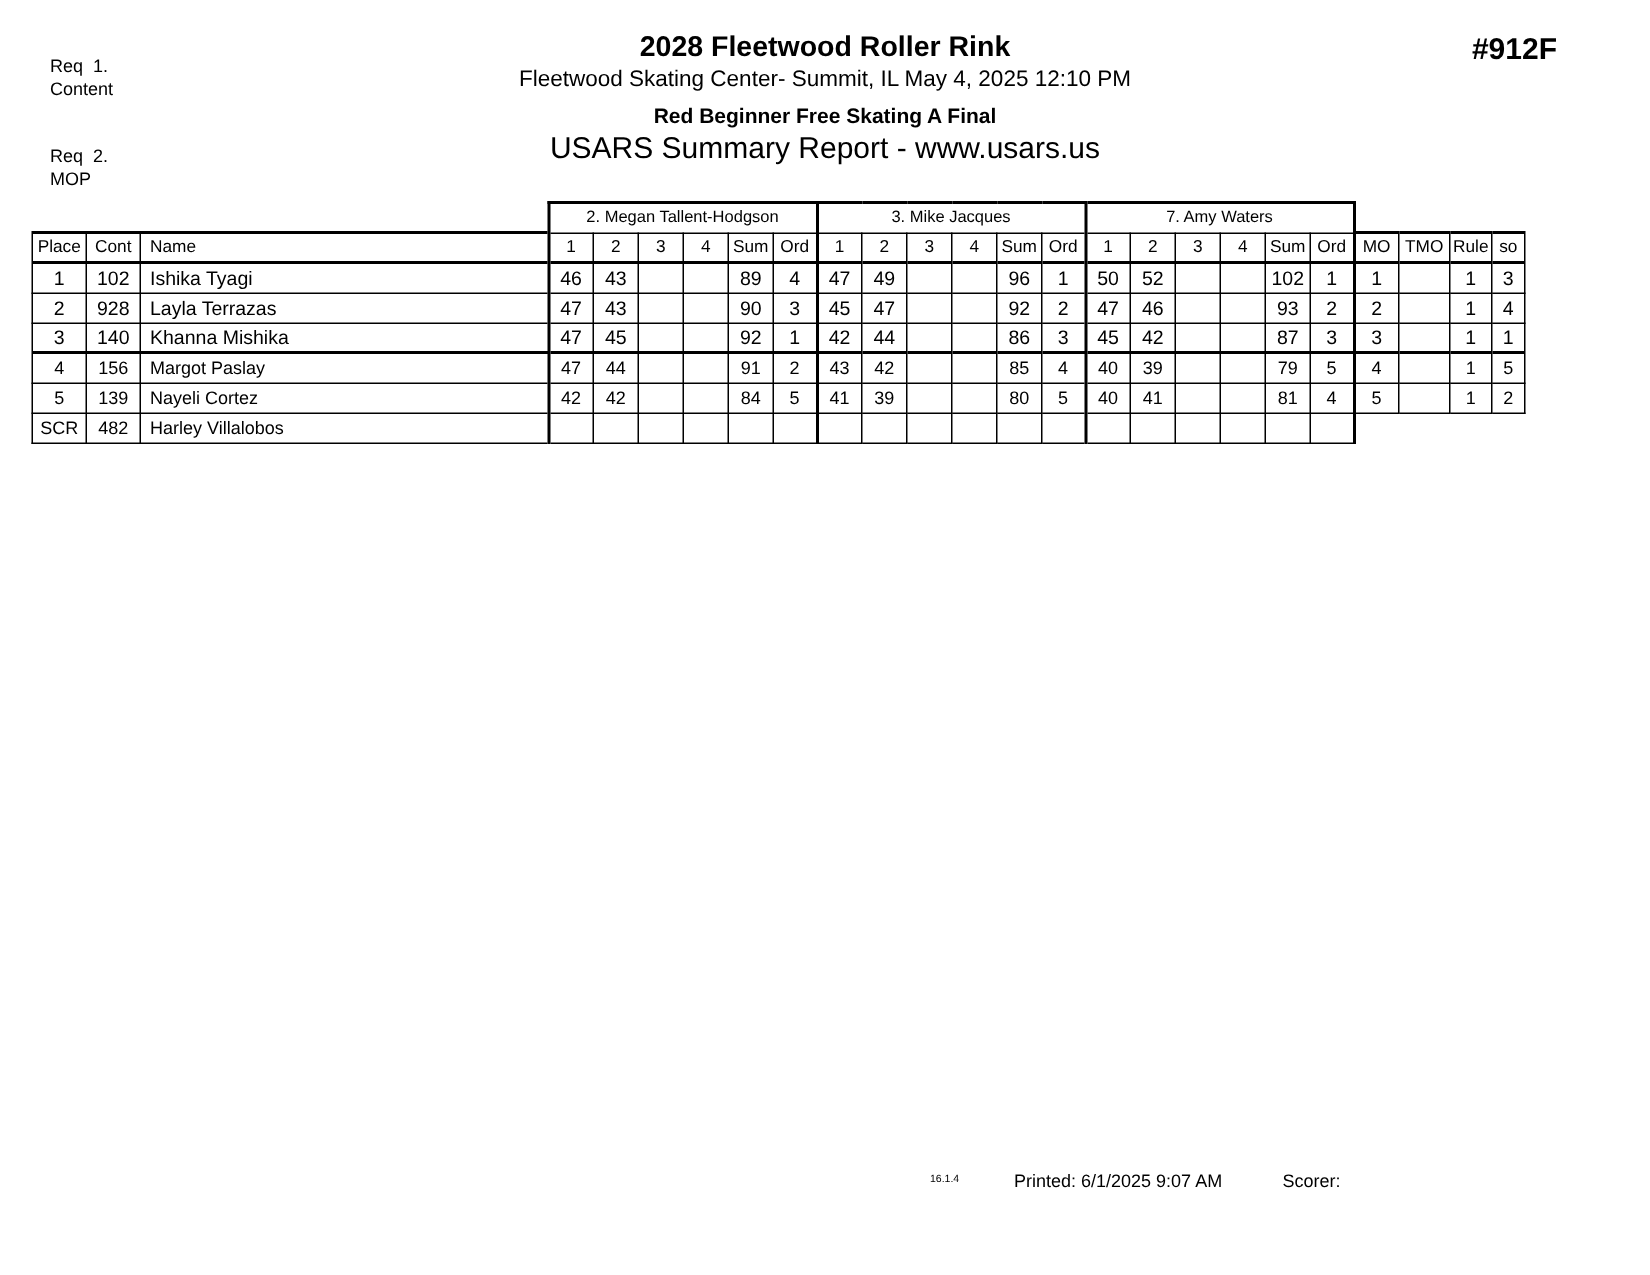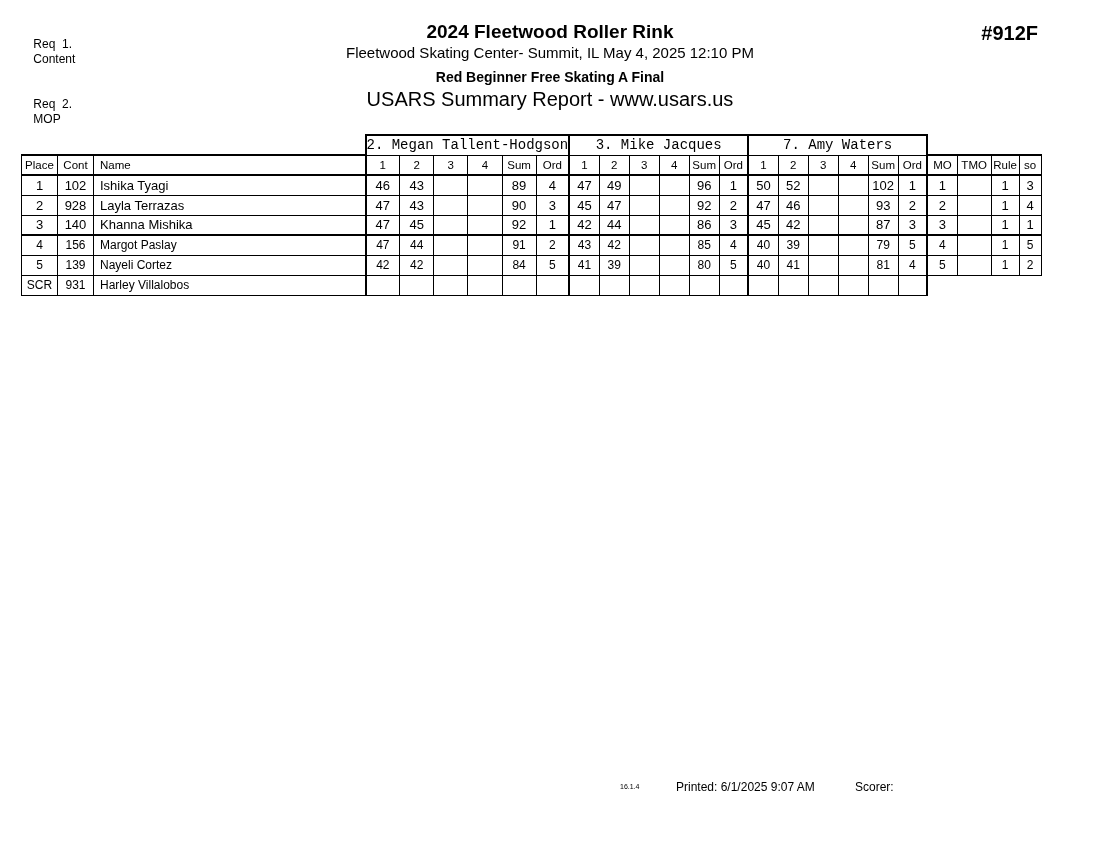--- a/index.html
+++ b/index.html
@@ -77,24 +77,23 @@
     padding: 0;
     font-weight: normal;
     text-align: center;
     height: 20px;
     box-sizing: border-box;
   }
   
   .judge-head td {
     height: 18px;
     text-align: left;
-    font-size: 14px;
+    font-size: 11px;
     padding-left: 5px;
     white-space: nowrap;
-    font-family: Liberation Mono, monospace;
   }
   .nb { border: none !important; }
 
   .thick-left { border-left: 2px solid #000000 !important; }
   .thick-right { border-right: 2px solid #000000 !important; }
   .thick-top { border-top: 2px solid #000000 !important; }
   .thick-bottom { border-bottom: 2px solid #000000 !important; }
 
   
   .c-place { width: 36px; }
@@ -151,21 +150,21 @@
     <span class="req-label">Req  1.</span>
     <span>Content</span>
   </div>
   <div class="req-line">
     <span class="req-label">Req  2.</span>
     <span>MOP</span>
   </div>
 </div>
 
 <div class="title-block">
-  <div class="title-main">2024 Fleetwood Roller Rink</div>
+  <div class="title-main">2028 Fleetwood Roller Rink</div>
   <div class="title-sub">Fleetwood Skating Center- Summit, IL   May 4, 2025   12:10 PM</div>
   <div class="title-event">Red Beginner Free Skating A Final</div>
   <div class="title-report">USARS Summary Report - www.usars.us</div>
 </div>
 
 <div class="event-code">#912F</div>
 
 <div class="table-wrap">
 <table class="sheet">
 
@@ -350,21 +349,21 @@
     <td class="c-sum">81</td>
     <td class="c-ord thick-right ord-cell">4</td>
     <td class="c-mo">5</td>
     <td class="c-tmo"></td>
     <td class="c-rule">1</td>
     <td class="c-so">2</td>
   </tr>
 
   <tr class="row-normal">
     <td class="c-place">SCR</td>
-    <td class="c-cont">931</td>
+    <td class="c-cont">482</td>
     <td class="c-name">Harley Villalobos</td>
     <td class="c-score thick-left"></td>
     <td class="c-score"></td>
     <td class="c-score"></td>
     <td class="c-score"></td>
     <td class="c-sum"></td>
     <td class="c-ord ord-cell"></td>
     <td class="c-score thick-left"></td>
     <td class="c-score"></td>
     <td class="c-score"></td>

